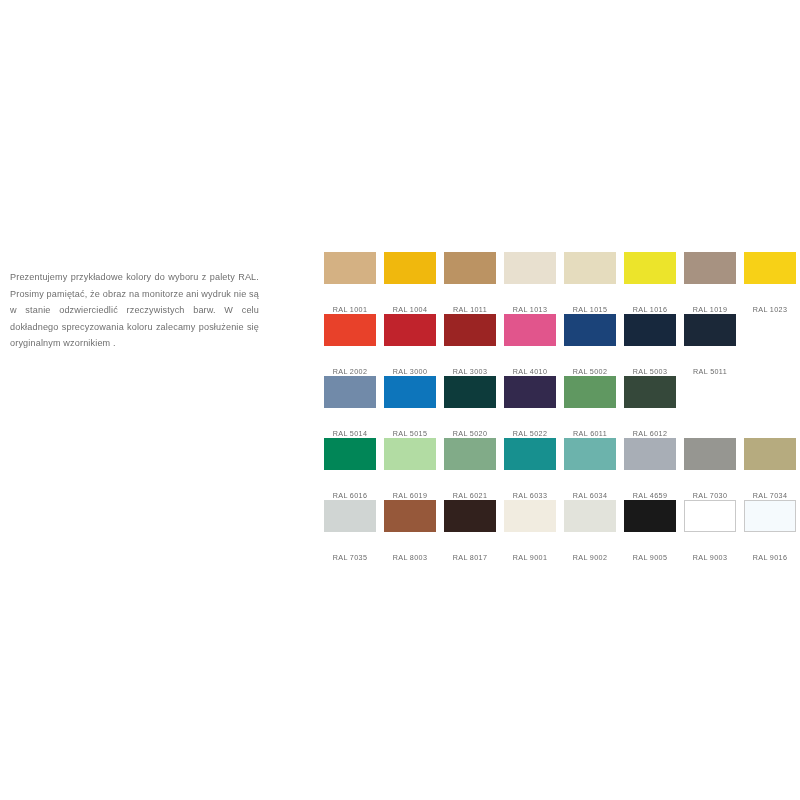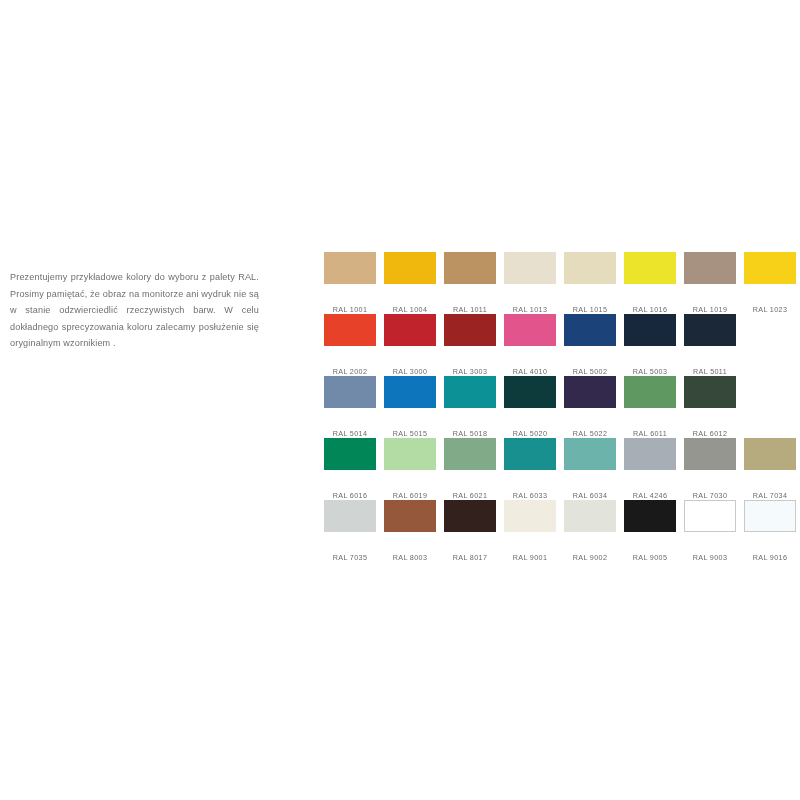--- a/index.html
+++ b/index.html
@@ -154,24 +154,20 @@
       <div class="palette-row">
         <div class="swatch-cell">
           <div class="swatch-chip" style="background-color: rgb(113, 138, 169);"></div>
           <div class="swatch-label">RAL 5014</div>
         </div>
         <div class="swatch-cell">
           <div class="swatch-chip" style="background-color: rgb(13, 117, 187);"></div>
           <div class="swatch-label">RAL 5015</div>
         </div>
         <div class="swatch-cell">
-          <div class="swatch-chip" style="background-color: rgb(12, 146, 150);"></div>
-          <div class="swatch-label">RAL 5018</div>
-        </div>
-        <div class="swatch-cell">
           <div class="swatch-chip" style="background-color: rgb(13, 59, 59);"></div>
           <div class="swatch-label">RAL 5020</div>
         </div>
         <div class="swatch-cell">
           <div class="swatch-chip" style="background-color: rgb(51, 41, 77);"></div>
           <div class="swatch-label">RAL 5022</div>
         </div>
         <div class="swatch-cell">
           <div class="swatch-chip" style="background-color: rgb(96, 152, 97);"></div>
           <div class="swatch-label">RAL 6011</div>
@@ -197,21 +193,21 @@
         <div class="swatch-cell">
           <div class="swatch-chip" style="background-color: rgb(23, 144, 143);"></div>
           <div class="swatch-label">RAL 6033</div>
         </div>
         <div class="swatch-cell">
           <div class="swatch-chip" style="background-color: rgb(108, 179, 172);"></div>
           <div class="swatch-label">RAL 6034</div>
         </div>
         <div class="swatch-cell">
           <div class="swatch-chip" style="background-color: rgb(168, 174, 182);"></div>
-          <div class="swatch-label">RAL 4246</div>
+          <div class="swatch-label">RAL 4659</div>
         </div>
         <div class="swatch-cell">
           <div class="swatch-chip" style="background-color: rgb(150, 150, 145);"></div>
           <div class="swatch-label">RAL 7030</div>
         </div>
         <div class="swatch-cell">
           <div class="swatch-chip" style="background-color: rgb(182, 171, 127);"></div>
           <div class="swatch-label">RAL 7034</div>
         </div>
       </div>

